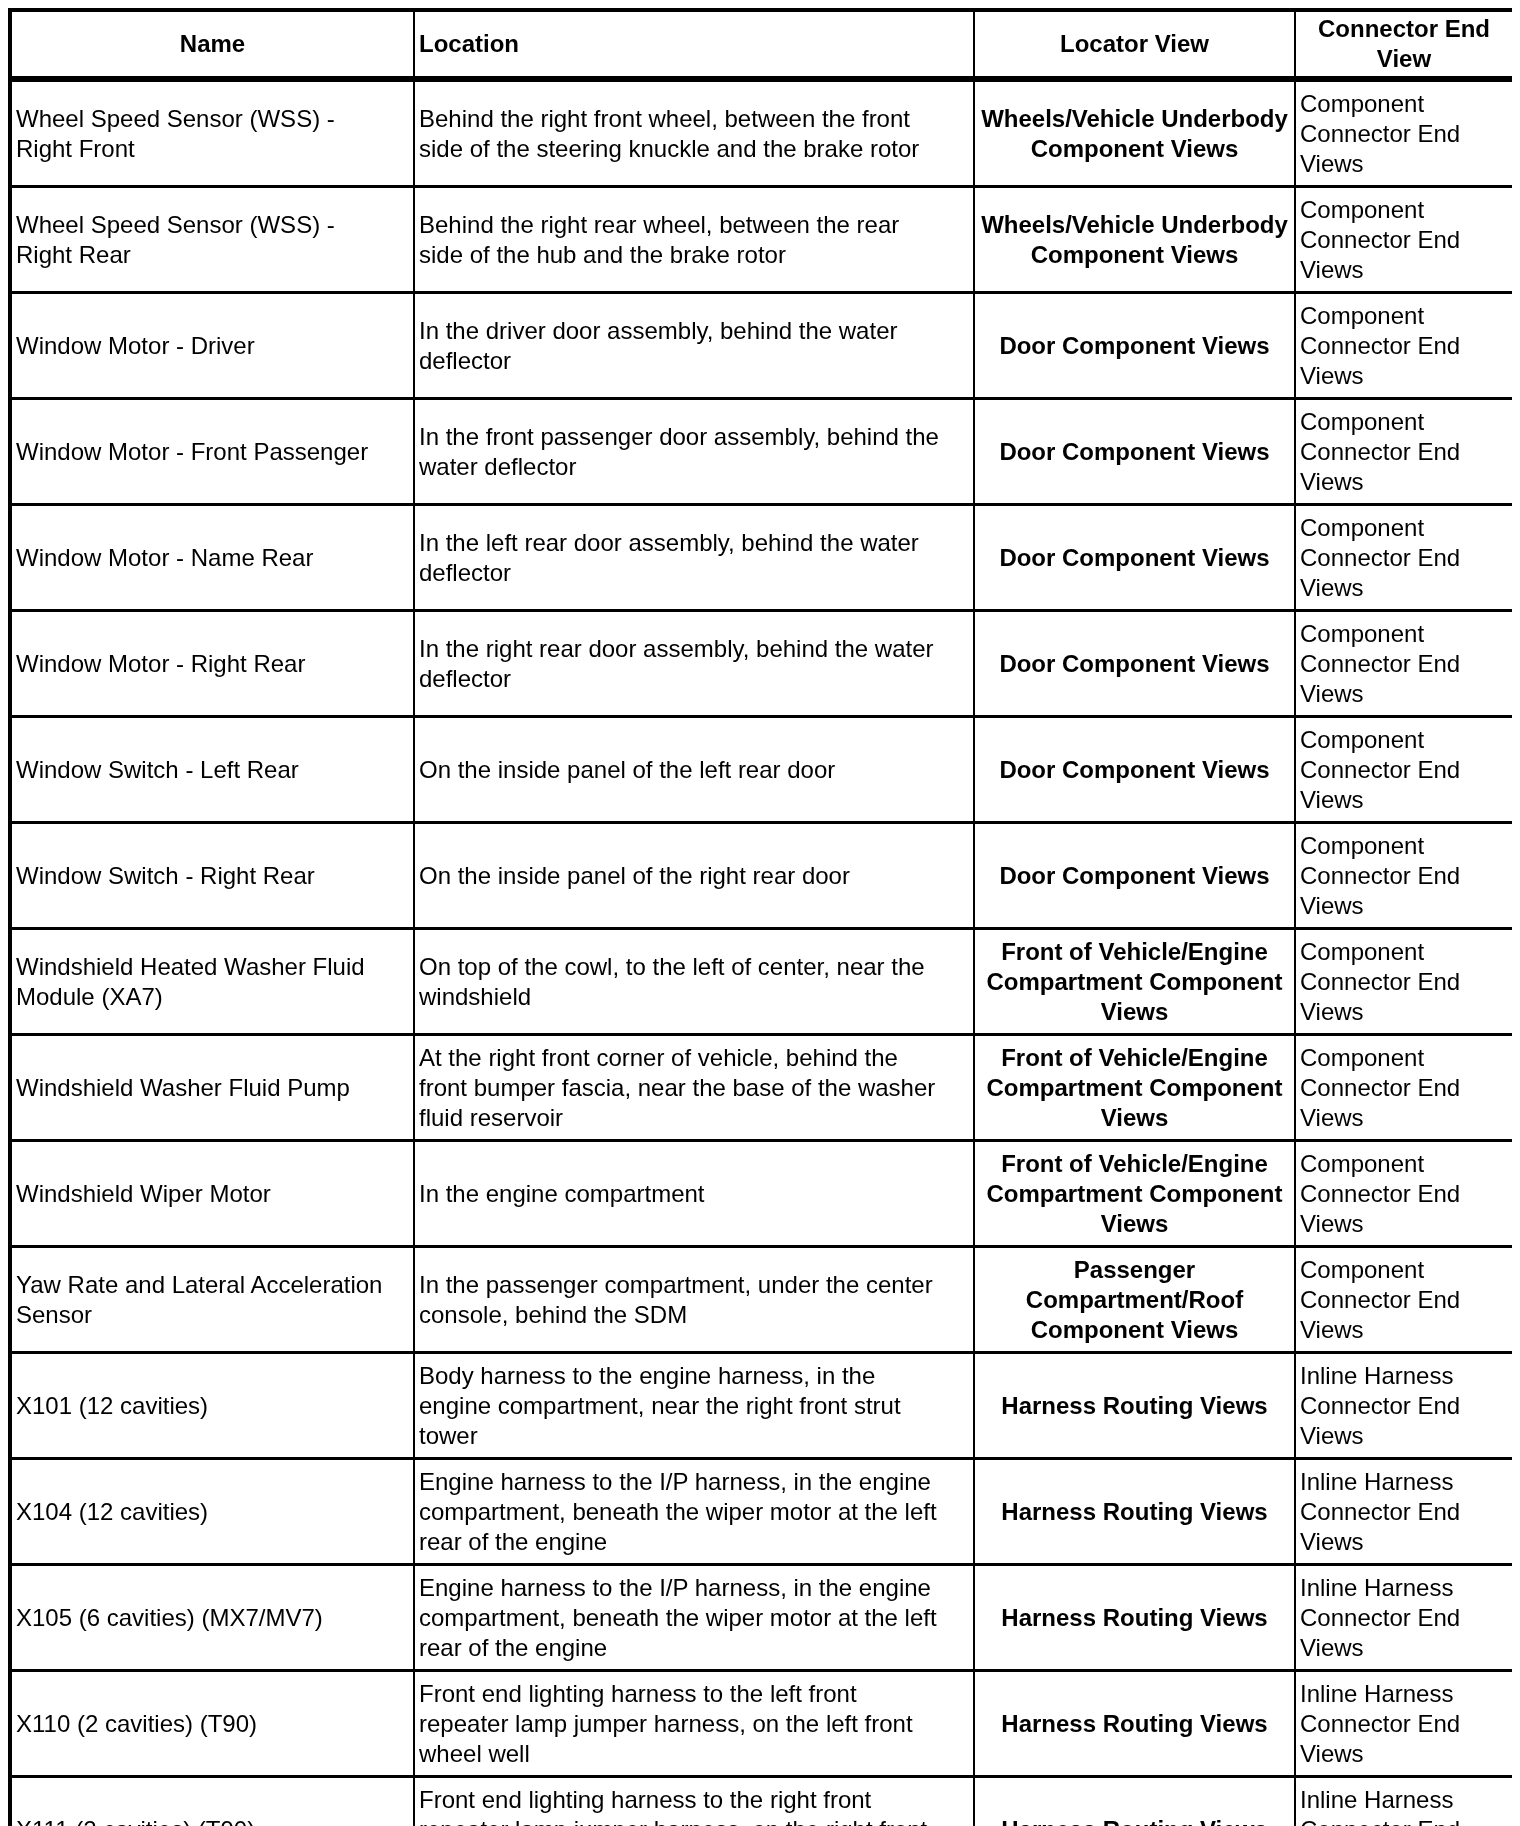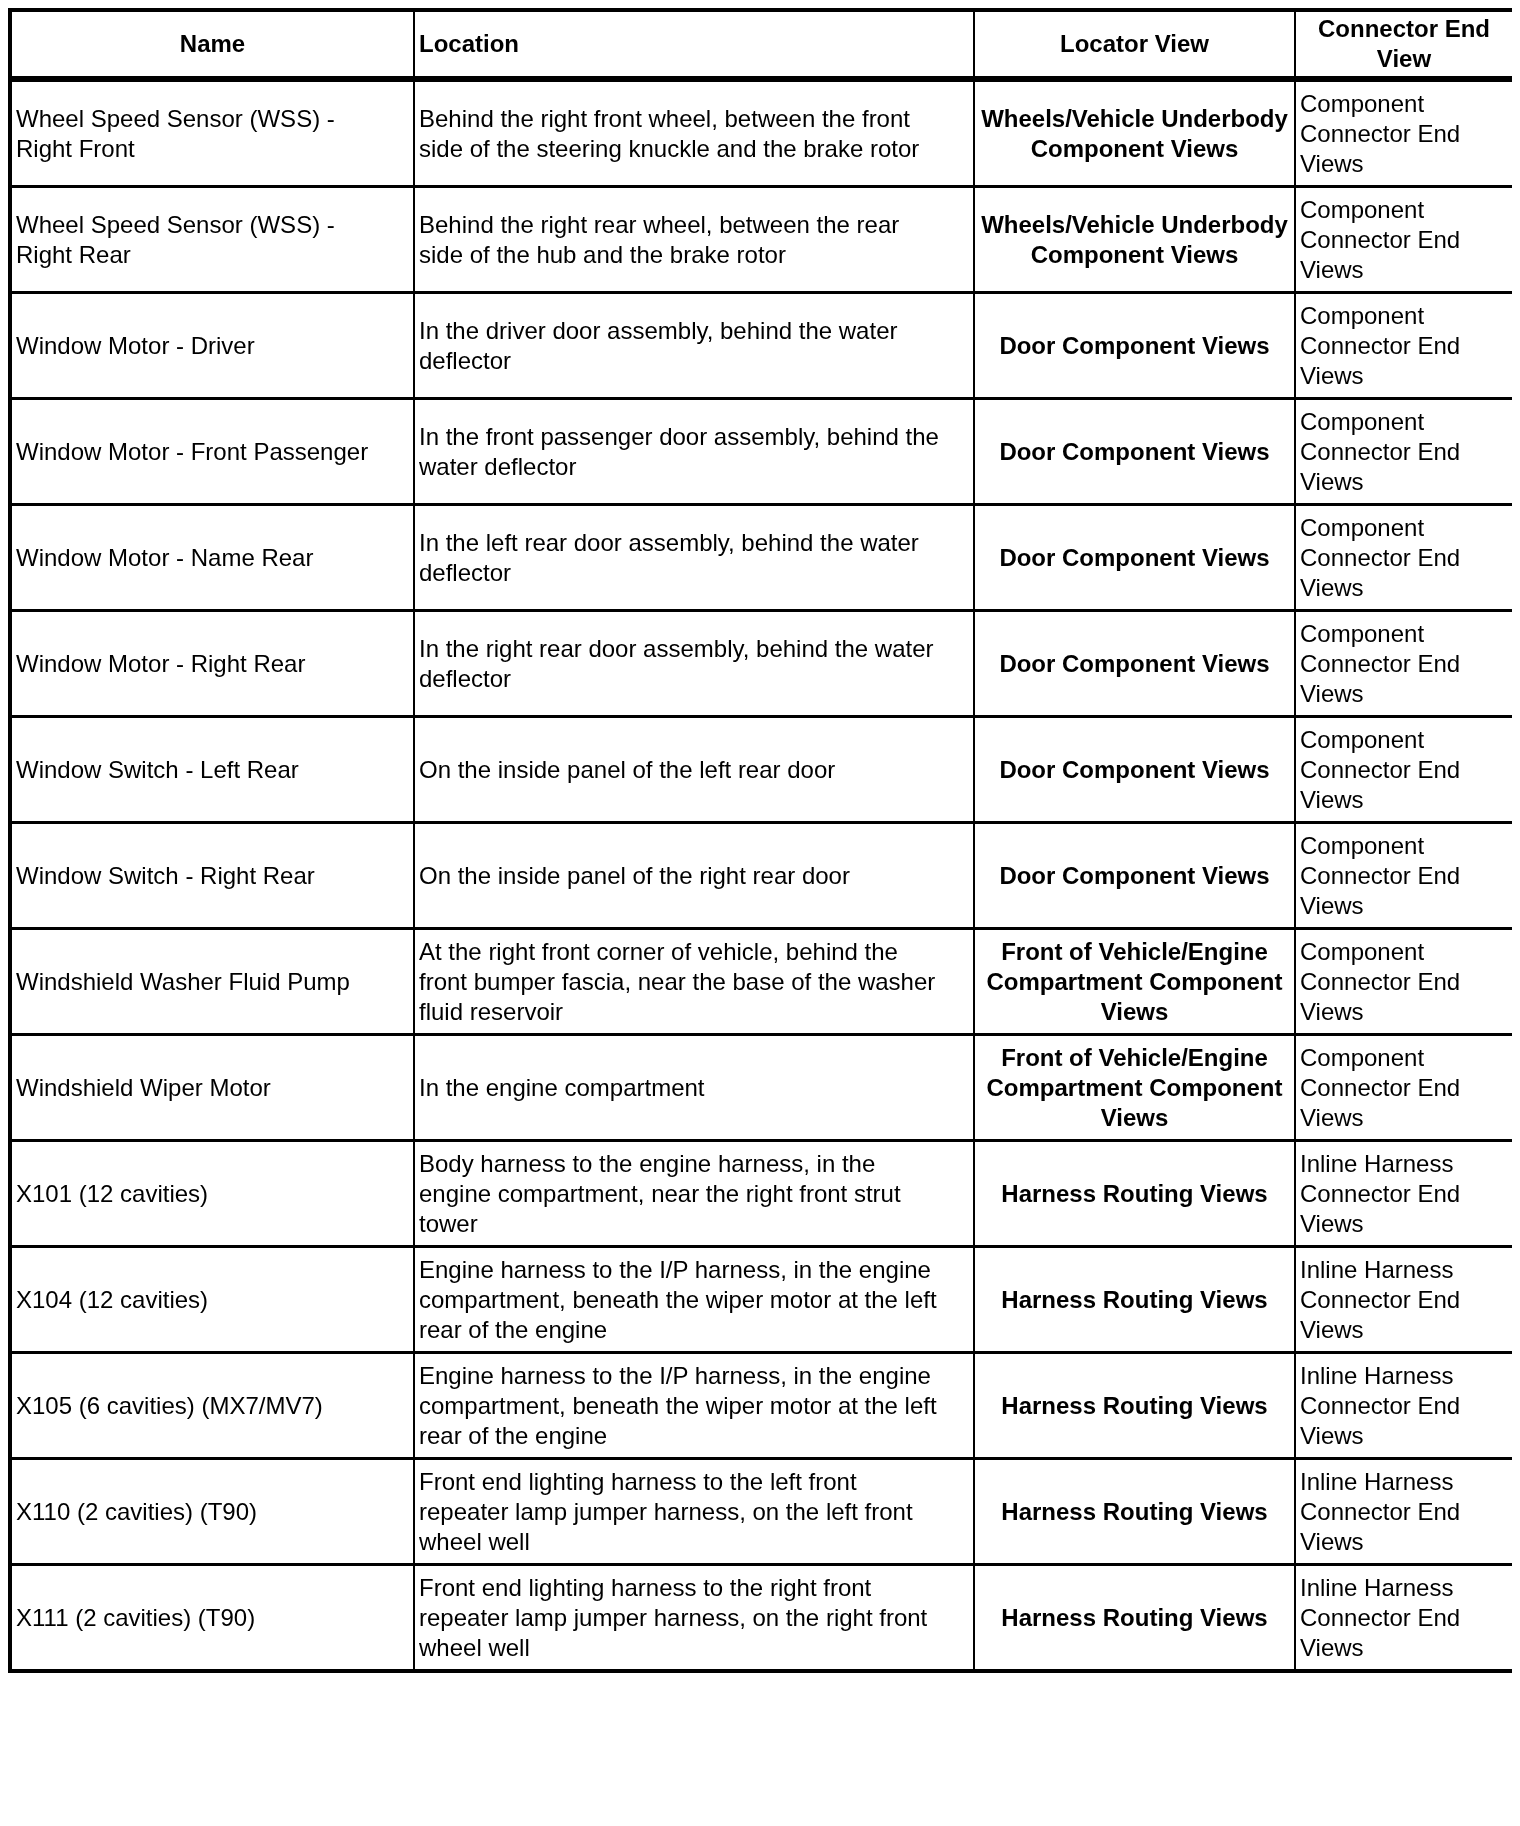--- a/index.html
+++ b/index.html
@@ -144,20 +144,32 @@
 
   <tr>
     <td class="col-name">Window Switch - Right Rear</td>
     <td class="col-location">On the inside panel of the right rear door</td>
     <td class="col-locator">Door Component Views</td>
     <td class="col-endview">Component
 Connector End
 Views</td>
   </tr>
 
+  <tr>
+    <td class="col-name">Windshield Heated Washer Fluid
+Module (XA7)</td>
+    <td class="col-location">On top of the cowl, to the left of center, near the
+windshield</td>
+    <td class="col-locator">Front of Vehicle/Engine
+Compartment Component
+Views</td>
+    <td class="col-endview">Component
+Connector End
+Views</td>
+  </tr>
 
   <tr>
     <td class="col-name">Windshield Washer Fluid Pump</td>
     <td class="col-location">At the right front corner of vehicle, behind the
 front bumper fascia, near the base of the washer
 fluid reservoir</td>
     <td class="col-locator">Front of Vehicle/Engine
 Compartment Component
 Views</td>
     <td class="col-endview">Component
@@ -169,20 +181,32 @@
     <td class="col-name">Windshield Wiper Motor</td>
     <td class="col-location">In the engine compartment</td>
     <td class="col-locator">Front of Vehicle/Engine
 Compartment Component
 Views</td>
     <td class="col-endview">Component
 Connector End
 Views</td>
   </tr>
 
+  <tr>
+    <td class="col-name">Yaw Rate and Lateral Acceleration
+Sensor</td>
+    <td class="col-location">In the passenger compartment, under the center
+console, behind the SDM</td>
+    <td class="col-locator">Passenger
+Compartment/Roof
+Component Views</td>
+    <td class="col-endview">Component
+Connector End
+Views</td>
+  </tr>
 
   <tr>
     <td class="col-name">X101 (12 cavities)</td>
     <td class="col-location">Body harness to the engine harness, in the
 engine compartment, near the right front strut
 tower</td>
     <td class="col-locator">Harness Routing Views</td>
     <td class="col-endview">Inline Harness
 Connector End
 Views</td>

